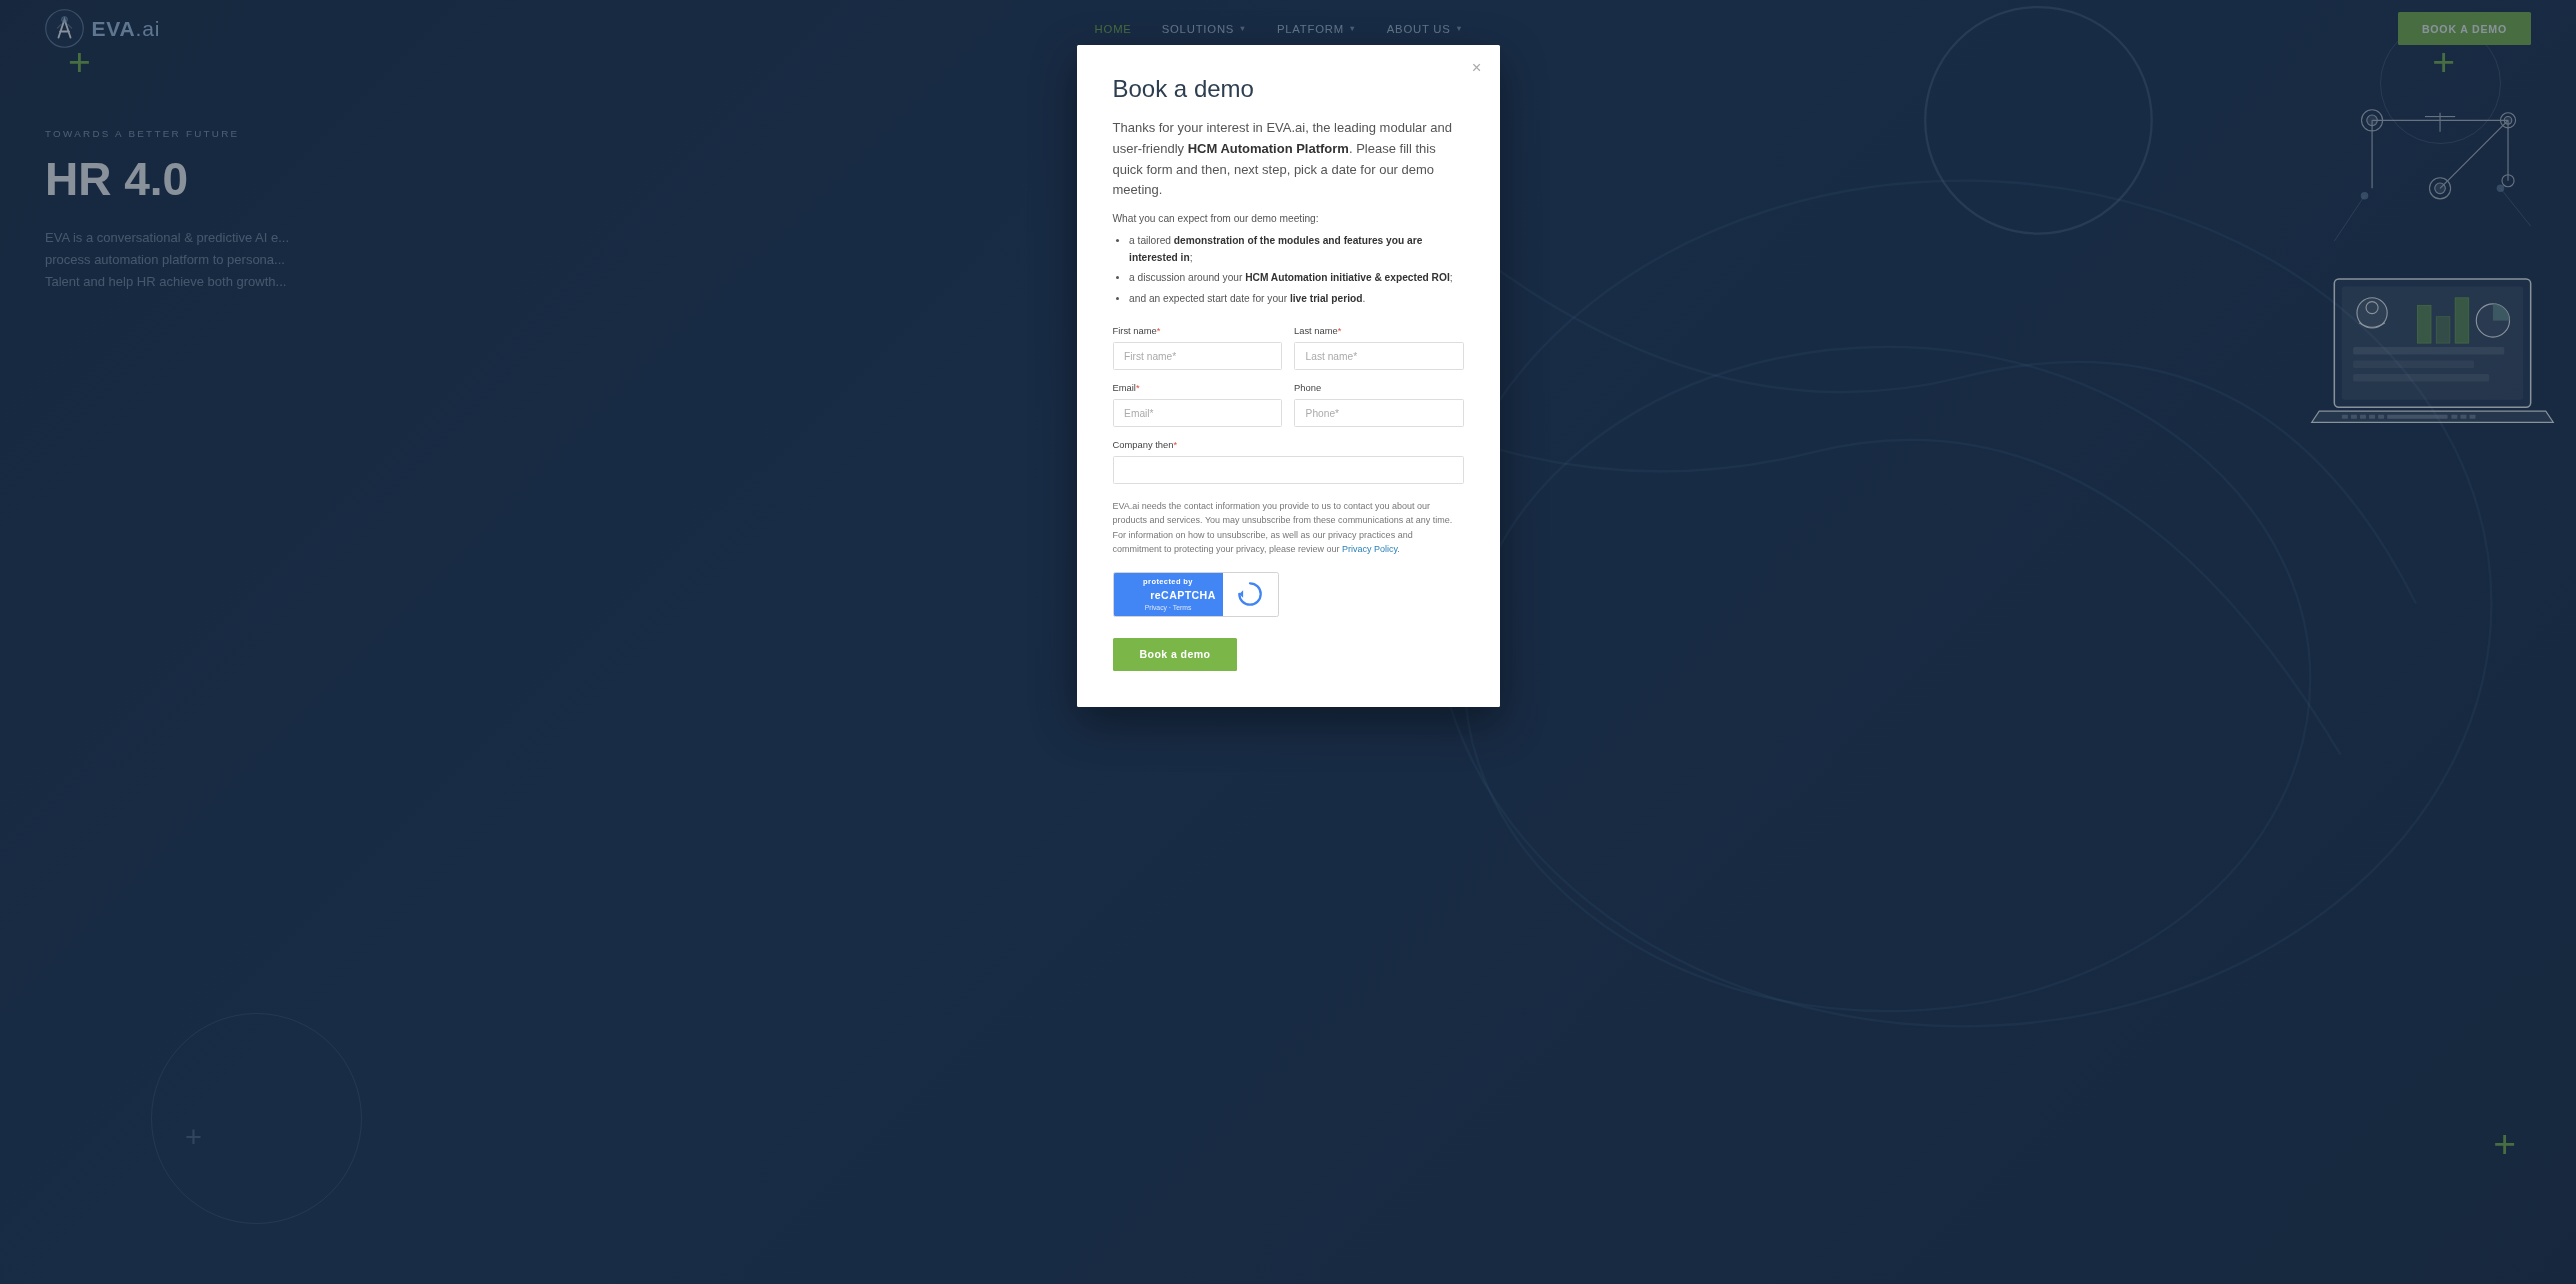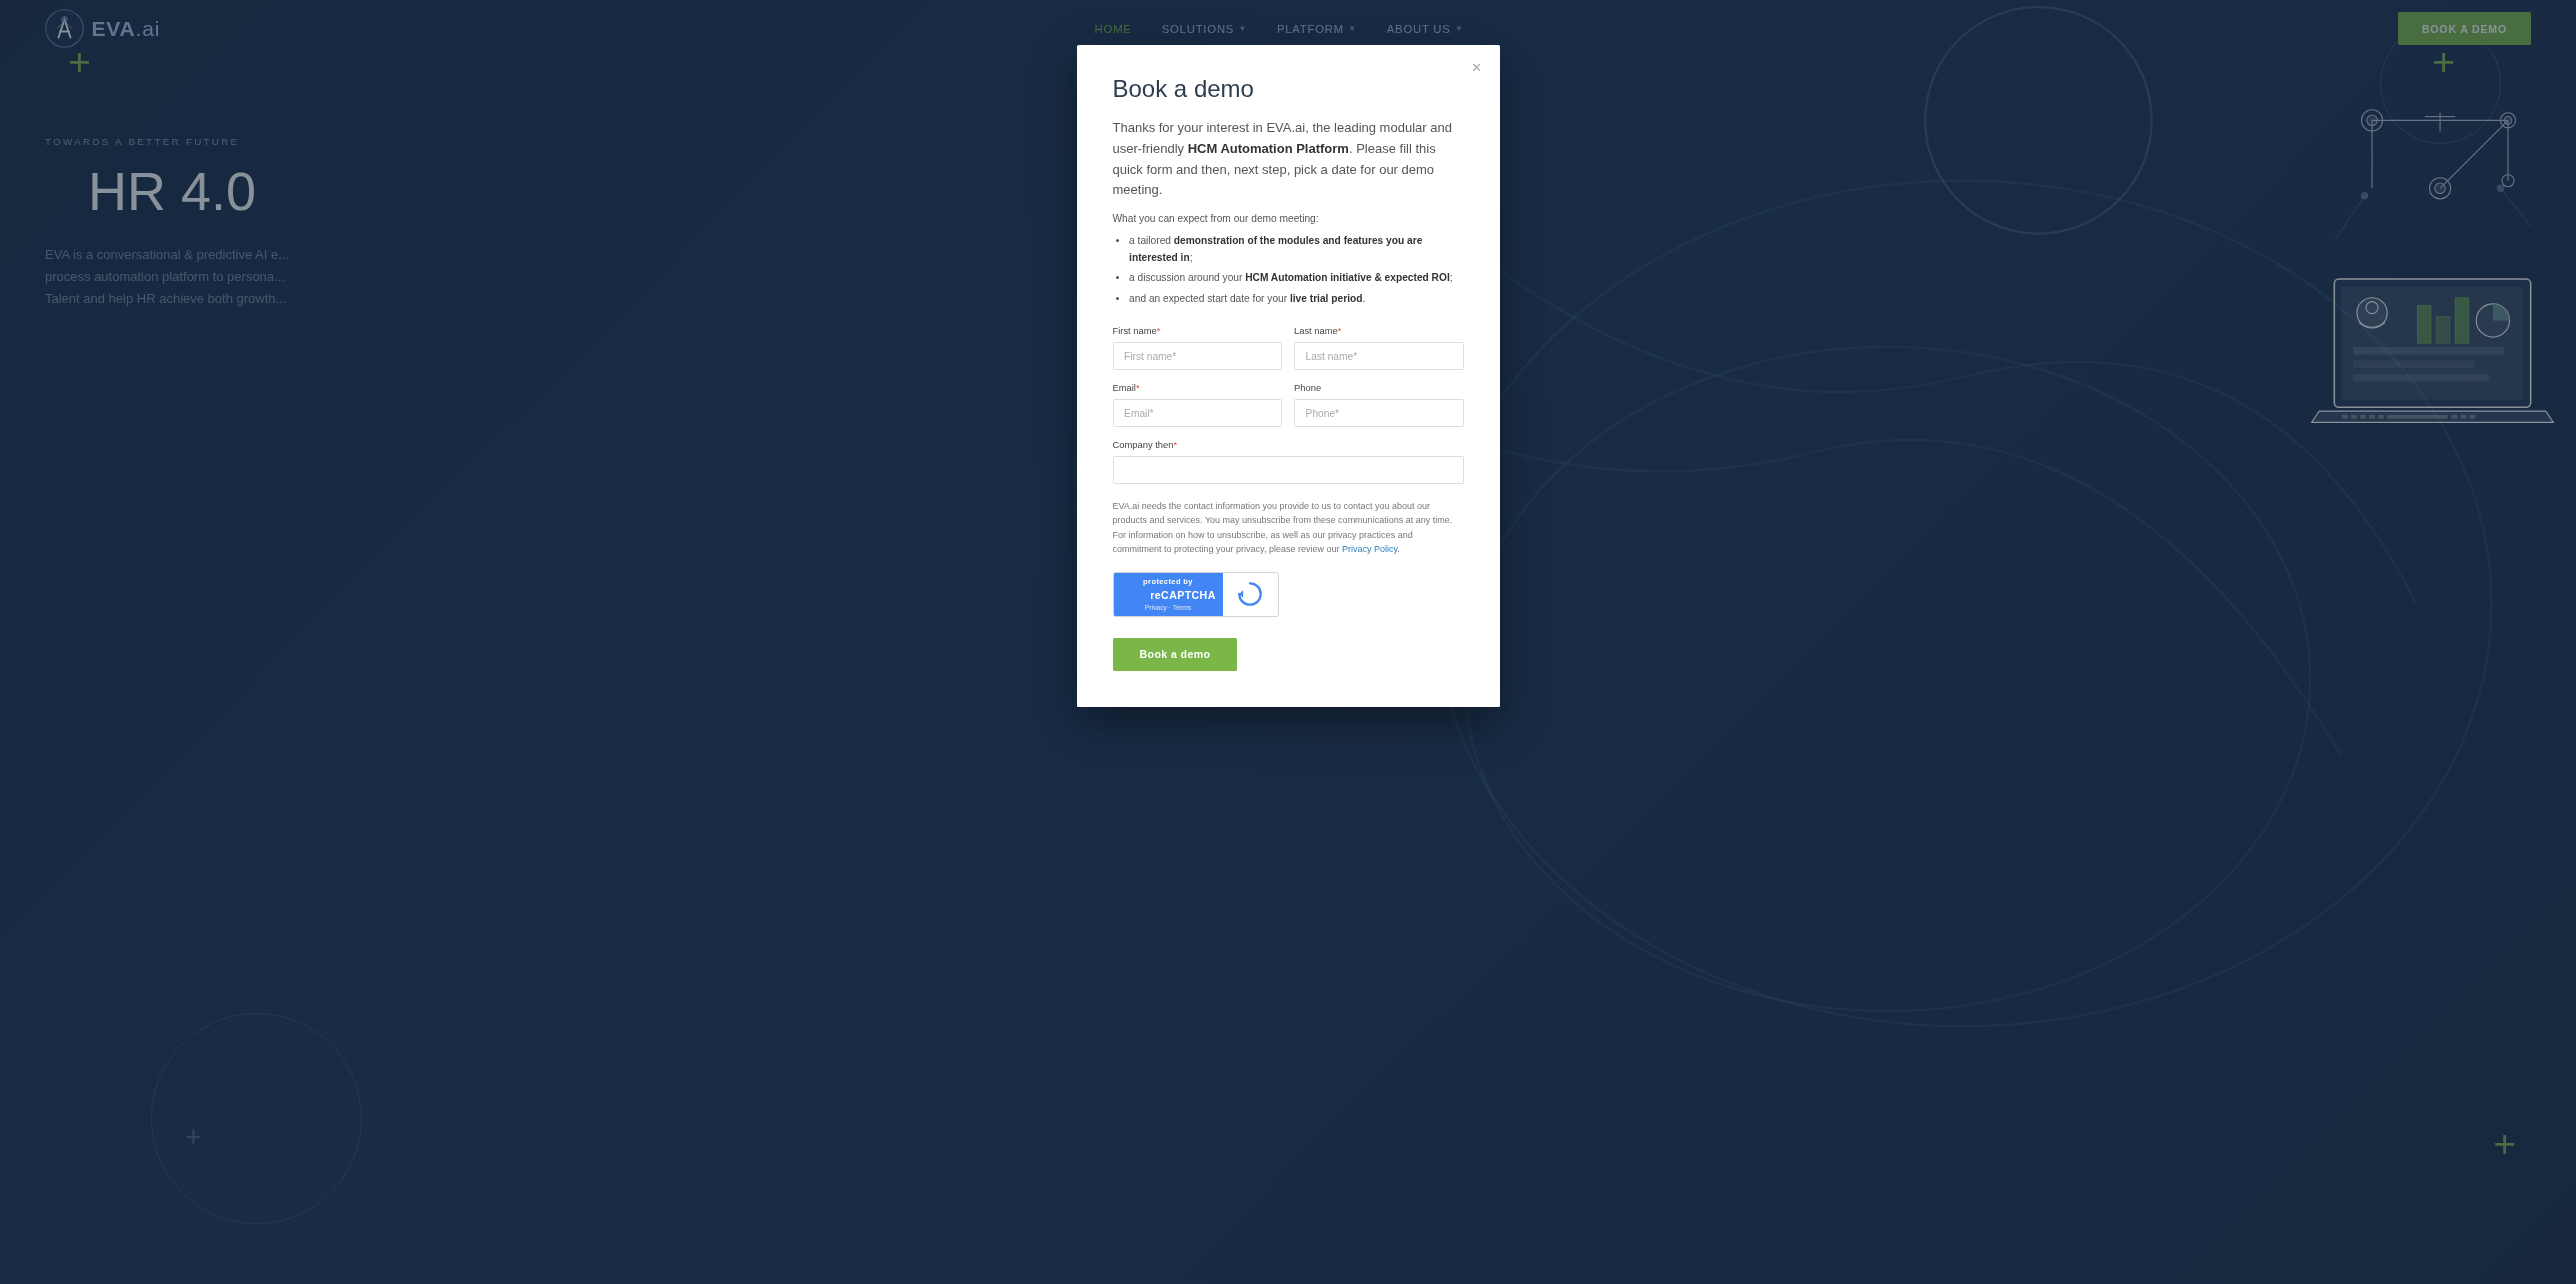--- a/index.html
+++ b/index.html
@@ -149,38 +149,37 @@
       letter-spacing: 0.8px;
       text-transform: uppercase;
       cursor: pointer;
       border-radius: 1.5px;
     }
 
     
     .hero-section {
       position: absolute;
       left: 45px;
-      top: 136px;
+      top: 128px;
       z-index: 5;
       max-width: 317px;
     }
     .hero-subtitle {
       color: rgba(180,200,220,0.7);
       font-size: 9.8px;
       letter-spacing: 2.3px;
       text-transform: uppercase;
       margin-bottom: 15px;
     }
     .hero-title {
       color: white;
-      font-size: 54px;
-      font-weight: 400;
+      font-size: 46px;
+      font-weight: 700;
       line-height: 1.1;
       margin-bottom: 22.6px;
-      margin-left: 43px;
     }
     .hero-desc {
       color: rgba(180,200,220,0.6);
       font-size: 13px;
       line-height: 1.7;
     }
 
     
     .modal-overlay {
       position: fixed;

